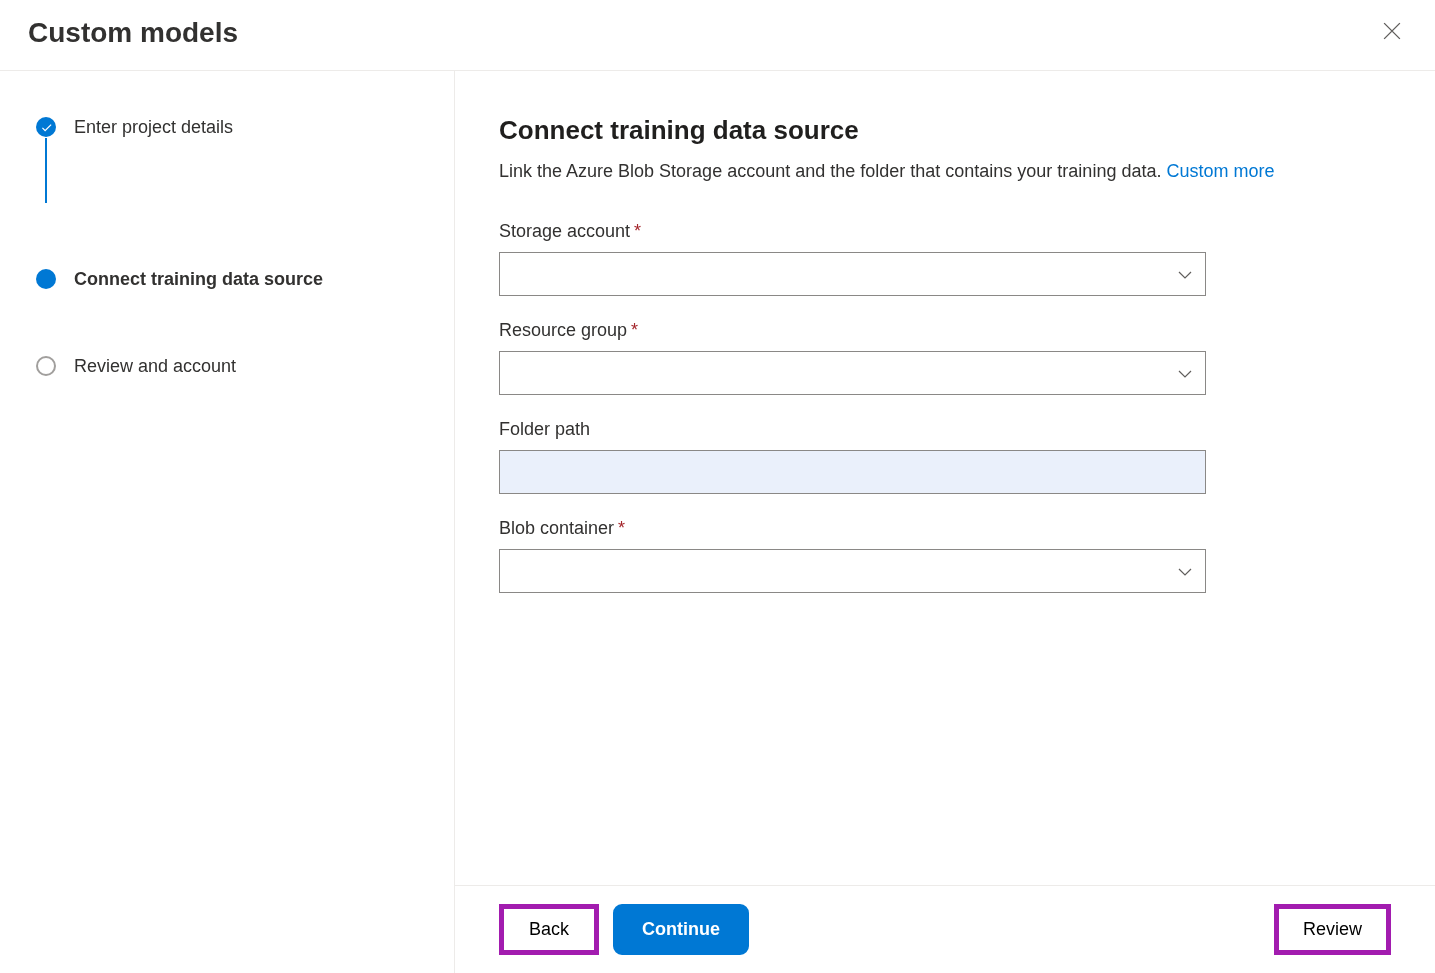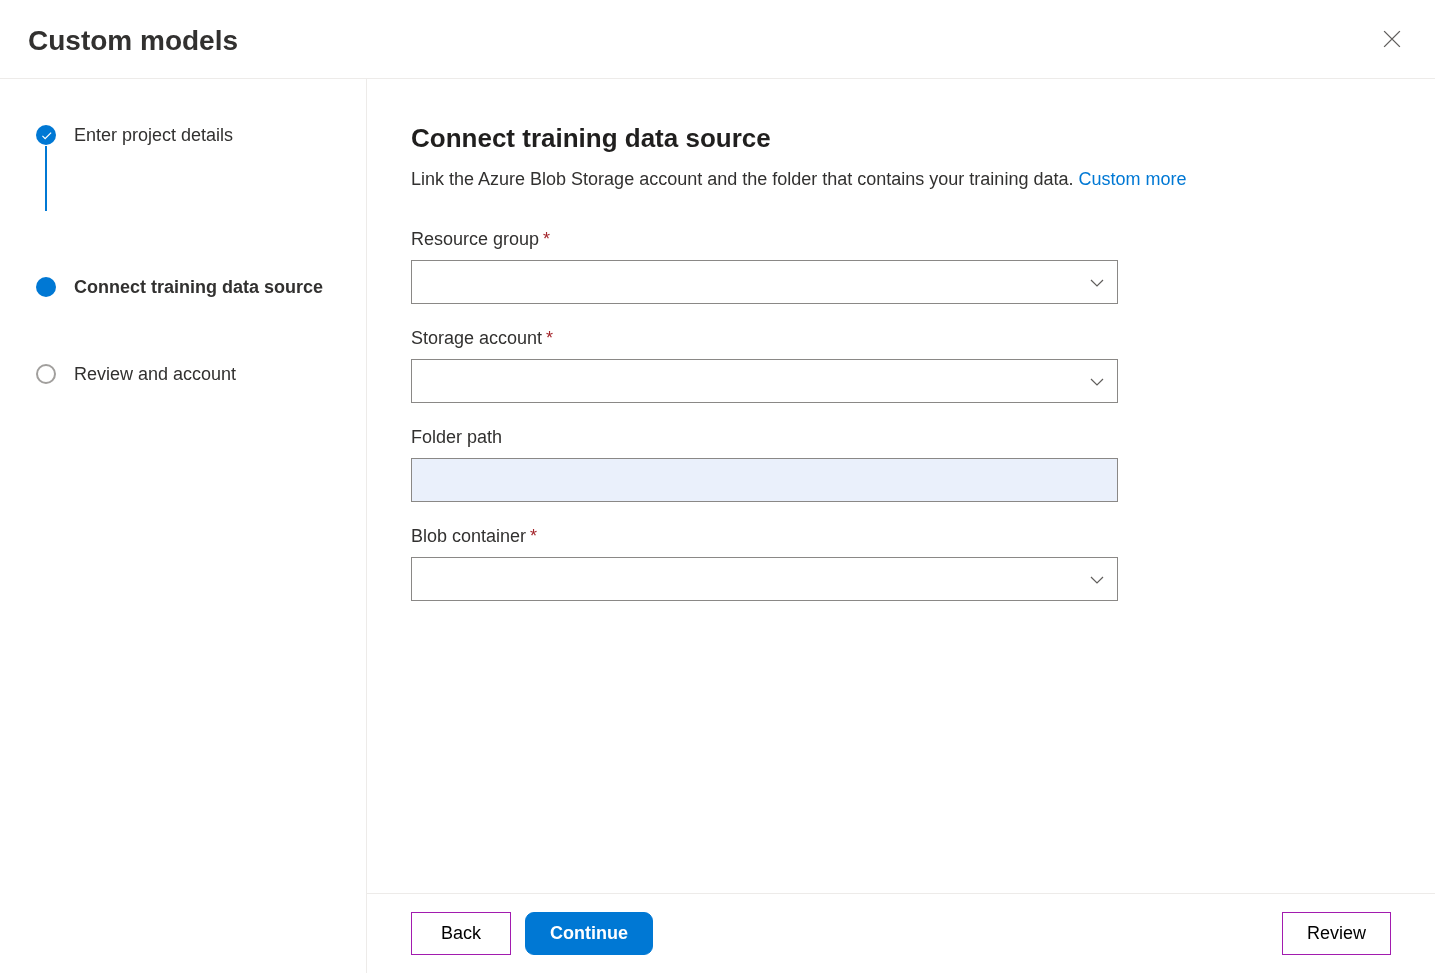--- a/index.html
+++ b/index.html
@@ -17,21 +17,21 @@
     }
     .app-container {
       display: flex;
       flex-direction: column;
       height: 100%;
     }
     .header {
       display: flex;
       justify-content: space-between;
       align-items: center;
-      padding: 24px 28px 20px 28px;
+      padding: 16px 28px 20px 28px;
       border-bottom: 1px solid #edebe9;
       gap: 23px;
     }
     .page-title {
       font-size: 28px;
       font-weight: 600;
       color: #323130;
     }
     .close-icon {
       cursor: pointer;
@@ -41,21 +41,21 @@
     .close-icon svg {
       width: 18px;
       height: 18px;
     }
     .content {
       display: flex;
       flex: 1;
       overflow: hidden;
     }
     .sidebar {
-      width: 367px;
+      width: 455px;
       padding: 45px 28px 28px 36px;
       border-right: 1px solid #edebe9;
     }
     .steps-list {
       list-style: none;
     }
     .step-item {
       display: flex;
       align-items: center;
       position: relative;
@@ -194,21 +194,21 @@
       border-top: 1px solid #edebe9;
     }
     .footer-left {
       display: flex;
       gap: 14px;
     }
     .btn {
       font-family: inherit;
       font-size: 18px;
       padding: 10px 24px;
-      border: 1px solid #a21caf;
+      border: 5px solid #a21caf;
       background-color: #ffffff;
       cursor: pointer;
       min-width: 100px;
     }
     .btn-primary {
       background-color: #0078d4;
       color: #ffffff;
       border-color: #0078d4;
       font-weight: 600;
       border-radius: 9px;
@@ -257,35 +257,35 @@
     <div class="main-panel">
       <div class="form-area">
         <h2 class="section-title">Connect training data source</h2>
         <p class="section-description">
           <span>Link the Azure Blob Storage account and the folder that contains your training data. </span><a class="learn-more-link">Custom more</a>
         </p>
 
 
         <div class="form-group">
           <label class="field-label">
-            <span>Resource group</span><span class="required-asterisk">*</span>
+            <span>Storage account</span><span class="required-asterisk">*</span>
           </label>
           <div class="dropdown-wrapper">
             <select class="dropdown-field"></select>
             <span class="dropdown-chevron">
               <svg viewBox="0 0 14 8">
                   <path d="M1 1 L7 7 L13 1" stroke="currentColor" stroke-width="1.2" fill="none"></path>
                 </svg>
             </span>
           </div>
         </div>
 
         <div class="form-group">
           <label class="field-label">
-            <span>Storage account</span><span class="required-asterisk">*</span>
+            <span>Resource group</span><span class="required-asterisk">*</span>
           </label>
           <div class="dropdown-wrapper">
             <select class="dropdown-field"></select>
             <span class="dropdown-chevron">
               <svg viewBox="0 0 14 8">
                   <path d="M1 1 L7 7 L13 1" stroke="currentColor" stroke-width="1.2" fill="none"></path>
                 </svg>
             </span>
           </div>
         </div>

